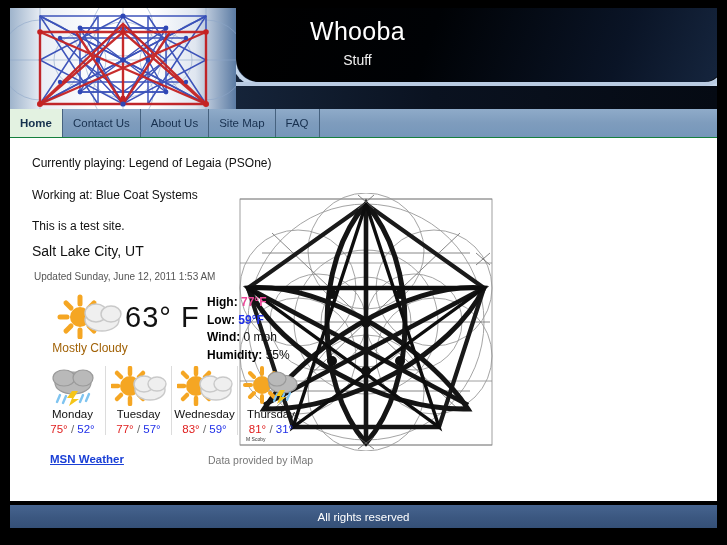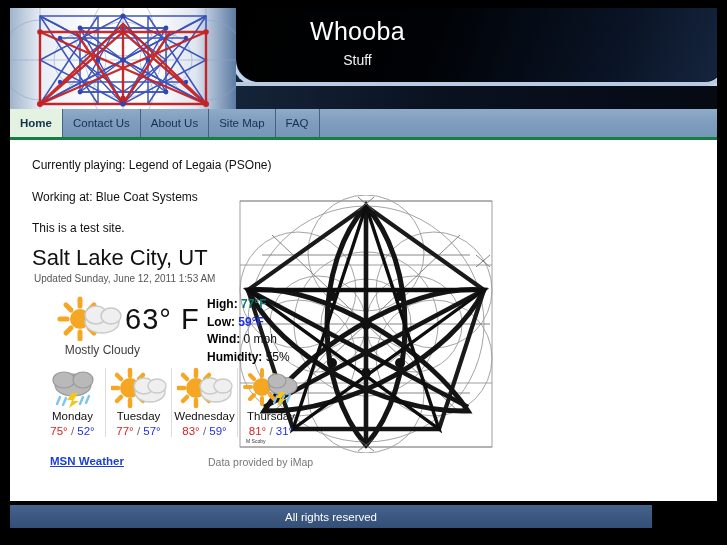--- a/index.html
+++ b/index.html
@@ -111,37 +111,37 @@
     color:#15304d;
     font-weight:bold;
   }
 
   
   #content {
     position:absolute;
     left:10px; top:137px;
     width:707px; height:364px;
     background:#ffffff;
-    border-top:3px solid #15803d;
+    border-top:1px solid #15803d;
     overflow:hidden;
   }
   .line {
     position:absolute;
     font-size:12px;
     color:#111;
     white-space:nowrap;
   }
   #l1 { left:22px; top:18px; }
   #l2 { left:22px; top:50px; }
   #l3 { left:22px; top:81px; }
 
   #city {
     position:absolute;
     left:22px; top:105px;
-    font-size:22px;
+    font-size:14px;
     color:#111;
     white-space:nowrap;
   }
   #updated {
     position:absolute;
     left:24px; top:133px;
     font-size:10px;
     color:#555;
     white-space:nowrap;
   }
@@ -149,43 +149,43 @@
   
   #cond-icon {
     position:absolute;
     left:46px; top:155px;
     width:72px; height:46px;
   }
   #cond-label {
     position:absolute;
     left:30px; top:203px;
     width:100px;
-    text-align:right;
+    text-align:center;
     font-size:12px;
-    color:#404040;
+    color:#a16207;
   }
   #cur-temp {
     position:absolute;
     left:115px; top:163px;
     font-size:29px;
     color:#111;
     letter-spacing:1px;
     white-space:nowrap;
   }
 
   
   #stats {
     position:absolute;
     left:197px; top:156px;
     font-size:12px;
     line-height:17.5px;
     color:#111;
   }
   #stats .k { font-weight:bold; color:#000; }
-  .v-high { color:#0f766e; font-weight:bold; }
+  .v-high { color:#ec4899; font-weight:bold; }
   .v-low  { color:#2030e8; font-weight:bold; }
 
   
   #forecast {
     position:absolute;
     left:30px; top:228px;
     display:flex;
   }
   .fday {
     width:66px;
@@ -221,21 +221,21 @@
   #star {
     position:absolute;
     left:222px; top:55px;
     width:268px; height:258px;
   }
 
   
   #footer {
     position:absolute;
     left:10px; top:505px;
-    width:642px; height:23px;
+    width:707px; height:23px;
     background:linear-gradient(to bottom,#46648f 0%,#3b5780 55%,#355077 100%);
     display:flex; align-items:center; justify-content:center;
   }
   #footer-text {
     color:#ffffff;
     font-size:11.5px;
   }
 </style>
 </head>
 <body>

